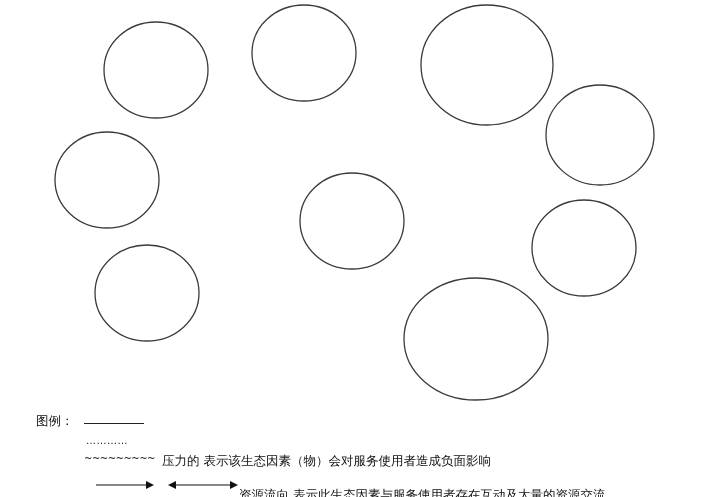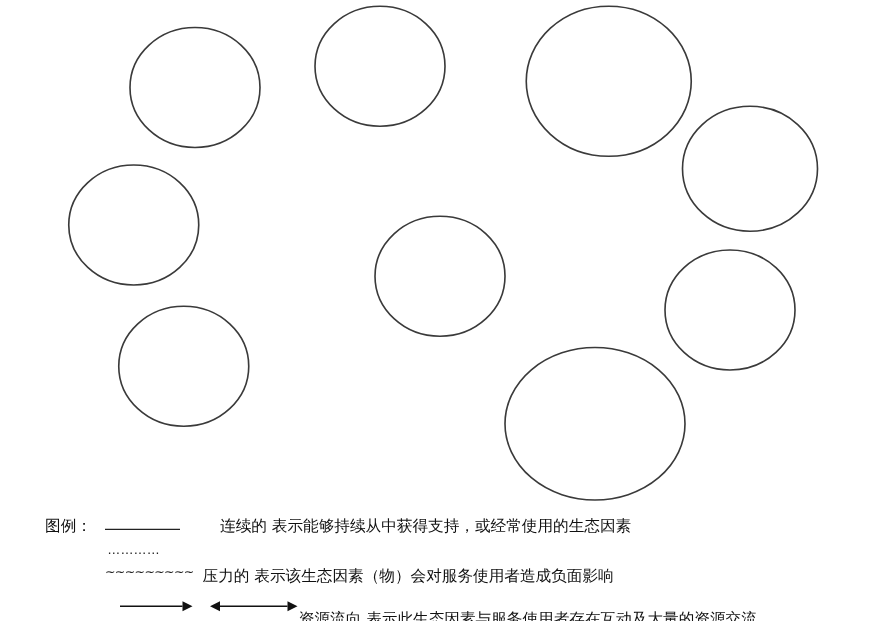--- a/index.html
+++ b/index.html
@@ -27,21 +27,20 @@
   <ellipse class="node" cx="352" cy="221" rx="52" ry="48"></ellipse>
   <ellipse class="node" cx="584" cy="248" rx="52" ry="48"></ellipse>
   <ellipse class="node" cx="147" cy="293" rx="52" ry="48"></ellipse>
   <ellipse class="node" cx="476" cy="339" rx="72" ry="61"></ellipse>
 </svg>
 
 <div class="legend">
   <span class="legend-title">图例：</span>
 
   <div class="sample line-solid"></div>
-  <span class="txt" style="left:176px; top:2px; line-height:18px;">连续的 表示能够持续从中获得支持，或经常使用的生态因素</span>
 
   <span class="sample line-dotted">…………</span>
 
   <span class="sample line-wavy">~~~~~~~~~</span>
   <span class="txt" style="left:162px; top:42px; line-height:18px;text-align:center;">压力的 表示该生态因素（物）会对服务使用者造成负面影响</span>
 
   <svg class="sample" style="left:94px; top:68px;" width="146" height="14">
     <g>
       <line x1="2" y1="7" x2="52" y2="7" stroke="#111" stroke-width="1.2"></line>
       <polygon points="52,3 60,7 52,11" fill="#111"></polygon>

